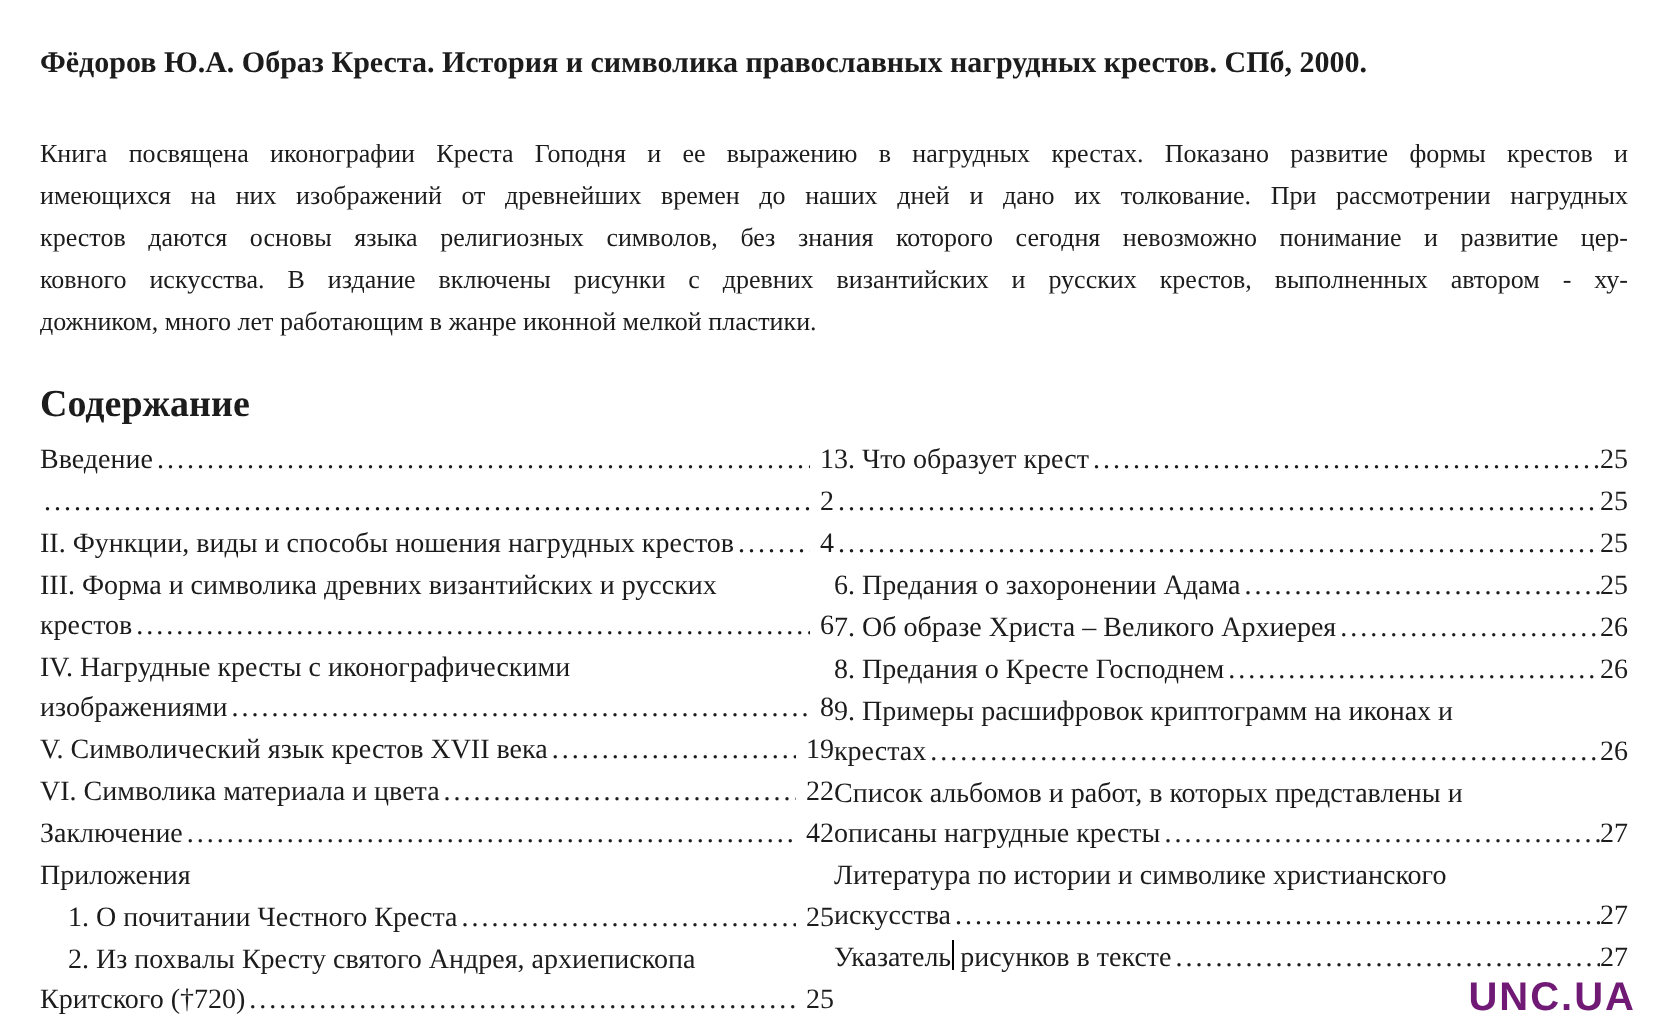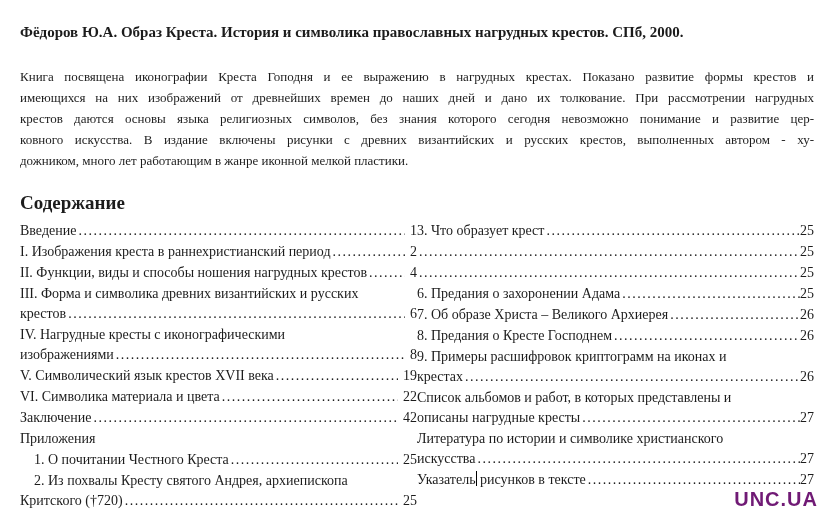--- a/index.html
+++ b/index.html
@@ -80,21 +80,20 @@
       <div class="toc-col col-left">
           <div class="toc-entry">
             <div class="toc-row">
               <span class="toc-text">Введение</span>
               <span class="toc-dots">................................................................................................................................................................</span>
               <span class="toc-page">1</span>
             </div>
           </div>
           <div class="toc-entry">
             <div class="toc-row">
-              <span class="toc-text">I. Изображения креста в раннехристианский период</span>
               <span class="toc-dots">................................................................................................................................................................</span>
               <span class="toc-page">2</span>
             </div>
           </div>
           <div class="toc-entry">
             <div class="toc-row">
               <span class="toc-text">II. Функции, виды и способы ношения нагрудных крестов</span>
               <span class="toc-dots">................................................................................................................................................................</span>
               <span class="toc-page">4</span>
             </div>

